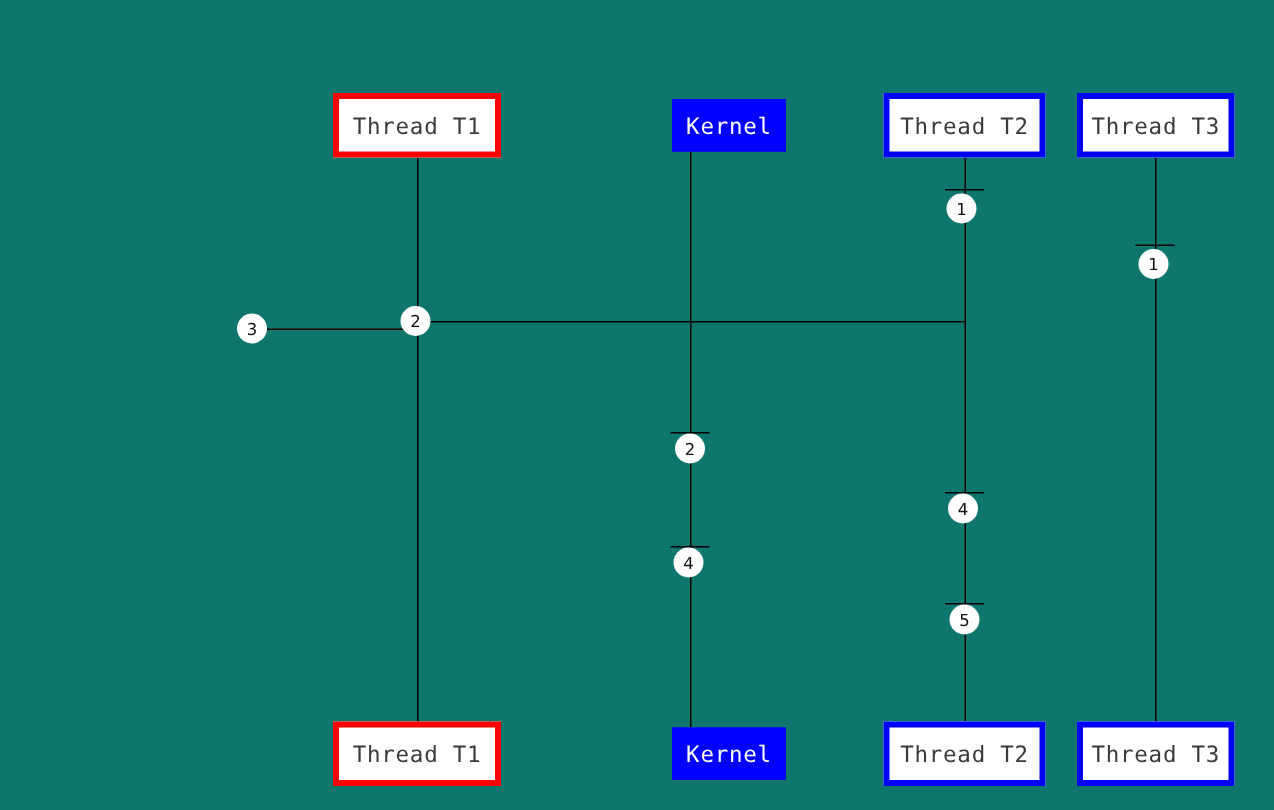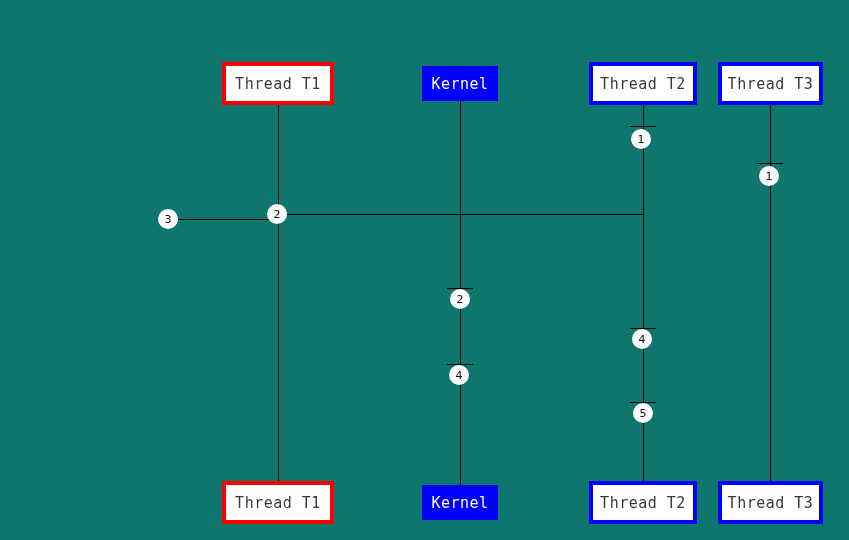--- a/index.html
+++ b/index.html
@@ -43,20 +43,21 @@
     white-space: nowrap;
   }
   .participant.outlined {
     background: #ffffff;
     color: #3a3a3a;
     border-style: solid;
   }
   .participant.filled {
     color: #ffffff;
     border-style: solid;
+    margin-left: 26px;
   }
 
   
   .badge {
     position: absolute;
     width: 20px;
     height: 20px;
     border-radius: 50%;
     background: #ffffff;
     color: #111111;

